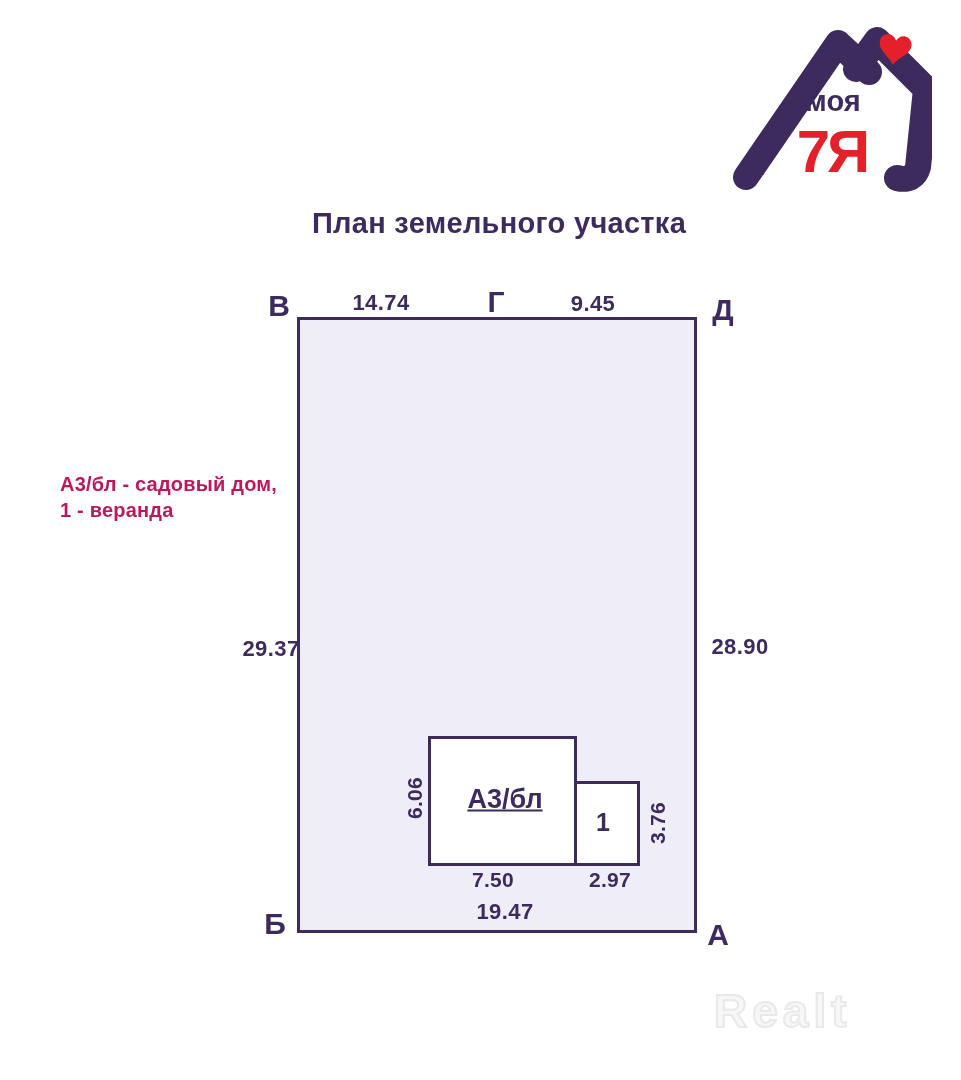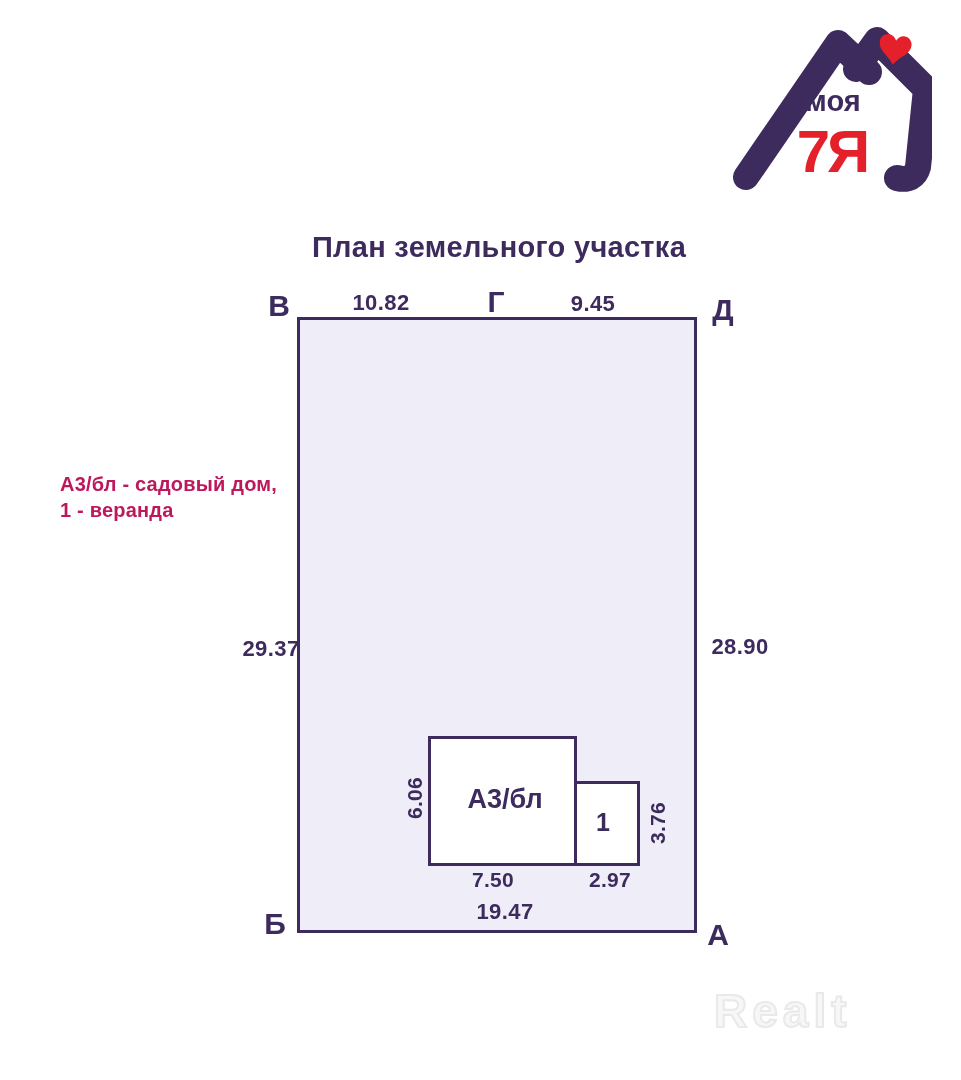--- a/index.html
+++ b/index.html
@@ -14,21 +14,21 @@
 
   
   .lbl {
     position: absolute;
     font-weight: bold;
     color: #3d2b5e;
     transform: translate(-50%, -50%);
     white-space: nowrap;
     line-height: 1;
   }
-  .title  { font-size: 29px; letter-spacing: 0.3px; margin-top: 24px; }
+  .title  { font-size: 29px; letter-spacing: 0.3px; }
   .corner { font-size: 30px; }
   .dim    { font-size: 22px; letter-spacing: 0.4px; }
   .dim-sm { font-size: 21px; letter-spacing: 0.3px; }
   .vdim   { transform: translate(-50%, -50%) rotate(-90deg); }
   .bldlbl { font-size: 27px; }
   .annexlbl { font-size: 25px; }
 
   .legend {
     position: absolute; left: 60px; top: 471px;
     font-weight: bold; color: #be185d;
@@ -84,30 +84,30 @@
   </div>
 
   <div class="plot"></div>
 
   <div class="lbl corner" style="left:279px; top:306px;">В</div>
   <div class="lbl corner" style="left:496px; top:302px;">Г</div>
   <div class="lbl corner" style="left:723px; top:310px;">Д</div>
   <div class="lbl corner" style="left:275px; top:924px;">Б</div>
   <div class="lbl corner" style="left:718px; top:935px;">А</div>
 
-  <div class="lbl dim" style="left:381px; top:303px;">10.82</div>
+  <div class="lbl dim" style="left:381px; top:303px;">14.74</div>
   <div class="lbl dim" style="left:593px; top:304px;">9.45</div>
   <div class="lbl dim" style="left:253px; top:649px;margin-left:18px;">29.37</div>
   <div class="lbl dim" style="left:740px; top:647px;">28.90</div>
   <div class="lbl dim" style="left:505px; top:912px;">19.47</div>
 
   <div class="bld bld-main"></div>
   <div class="bld bld-annex"></div>
 
-  <div class="lbl bldlbl" style="left:505px; top:799px;">А3/бл</div>
+  <div class="lbl bldlbl" style="left:505px; top:799px;text-decoration:underline;">А3/бл</div>
   <div class="lbl annexlbl" style="left:603px; top:822px;">1</div>
 
   <div class="lbl dim-sm vdim" style="left:414px; top:798px;">6.06</div>
   <div class="lbl dim-sm" style="left:493px; top:879px;">7.50</div>
   <div class="lbl dim-sm vdim" style="left:657px; top:823px;">3.76</div>
   <div class="lbl dim-sm" style="left:610px; top:879px;">2.97</div>
 
   <div class="wm">Realt</div>
 
 </div>

